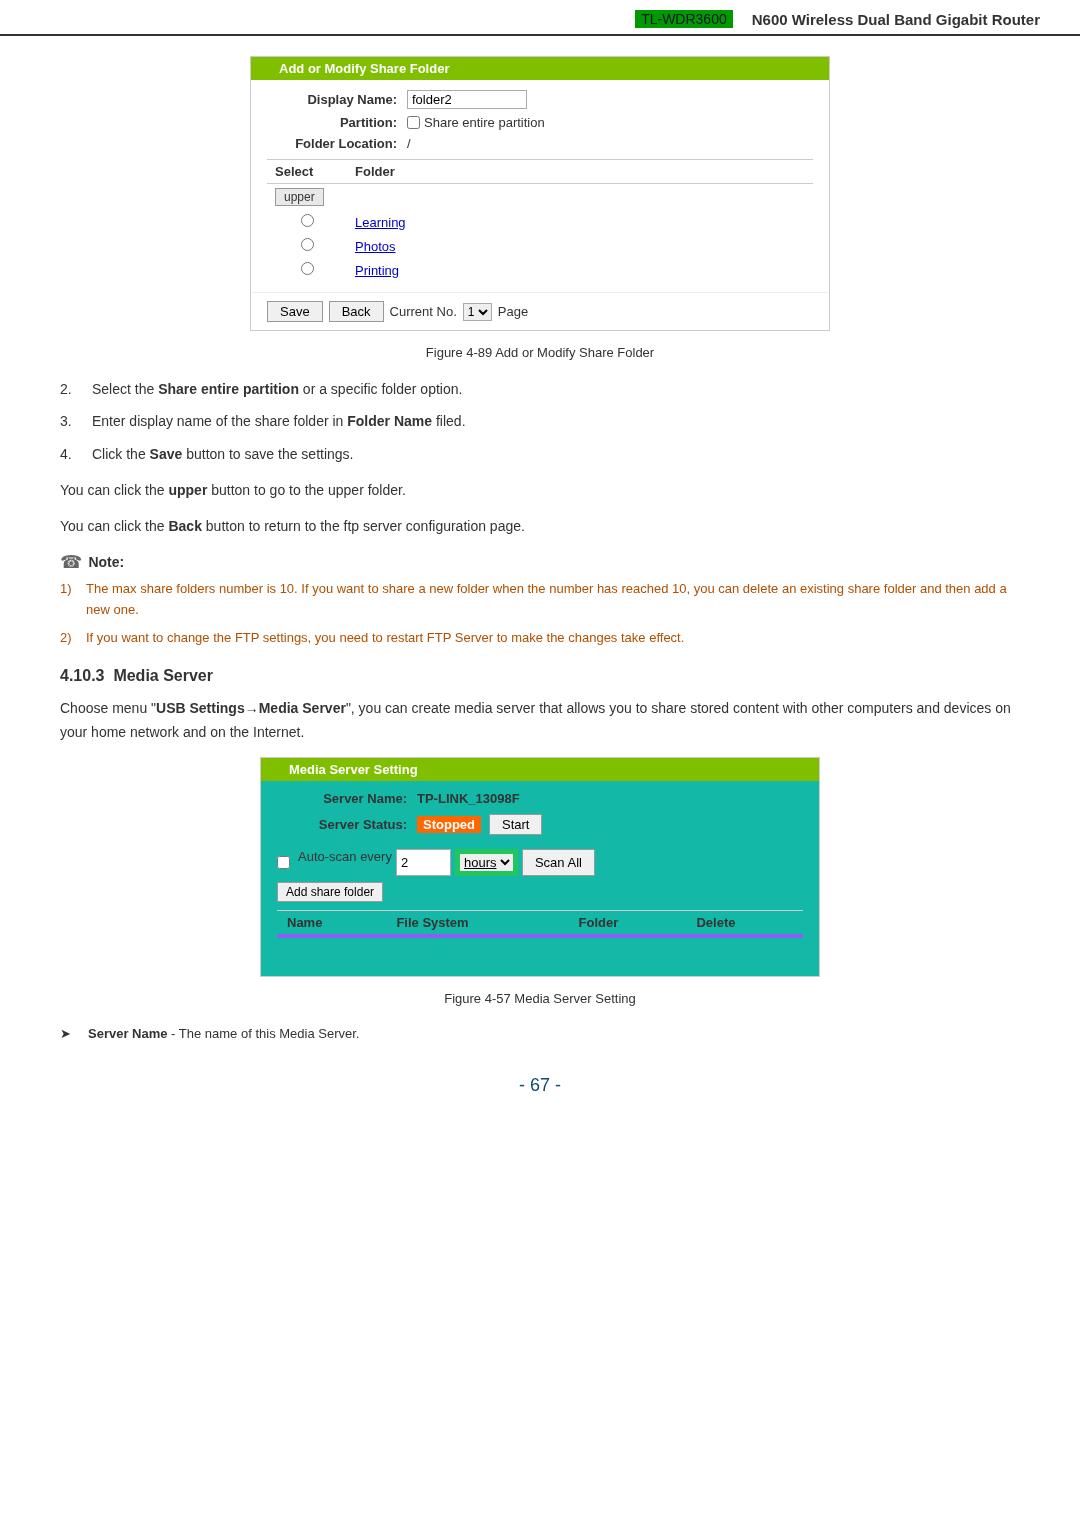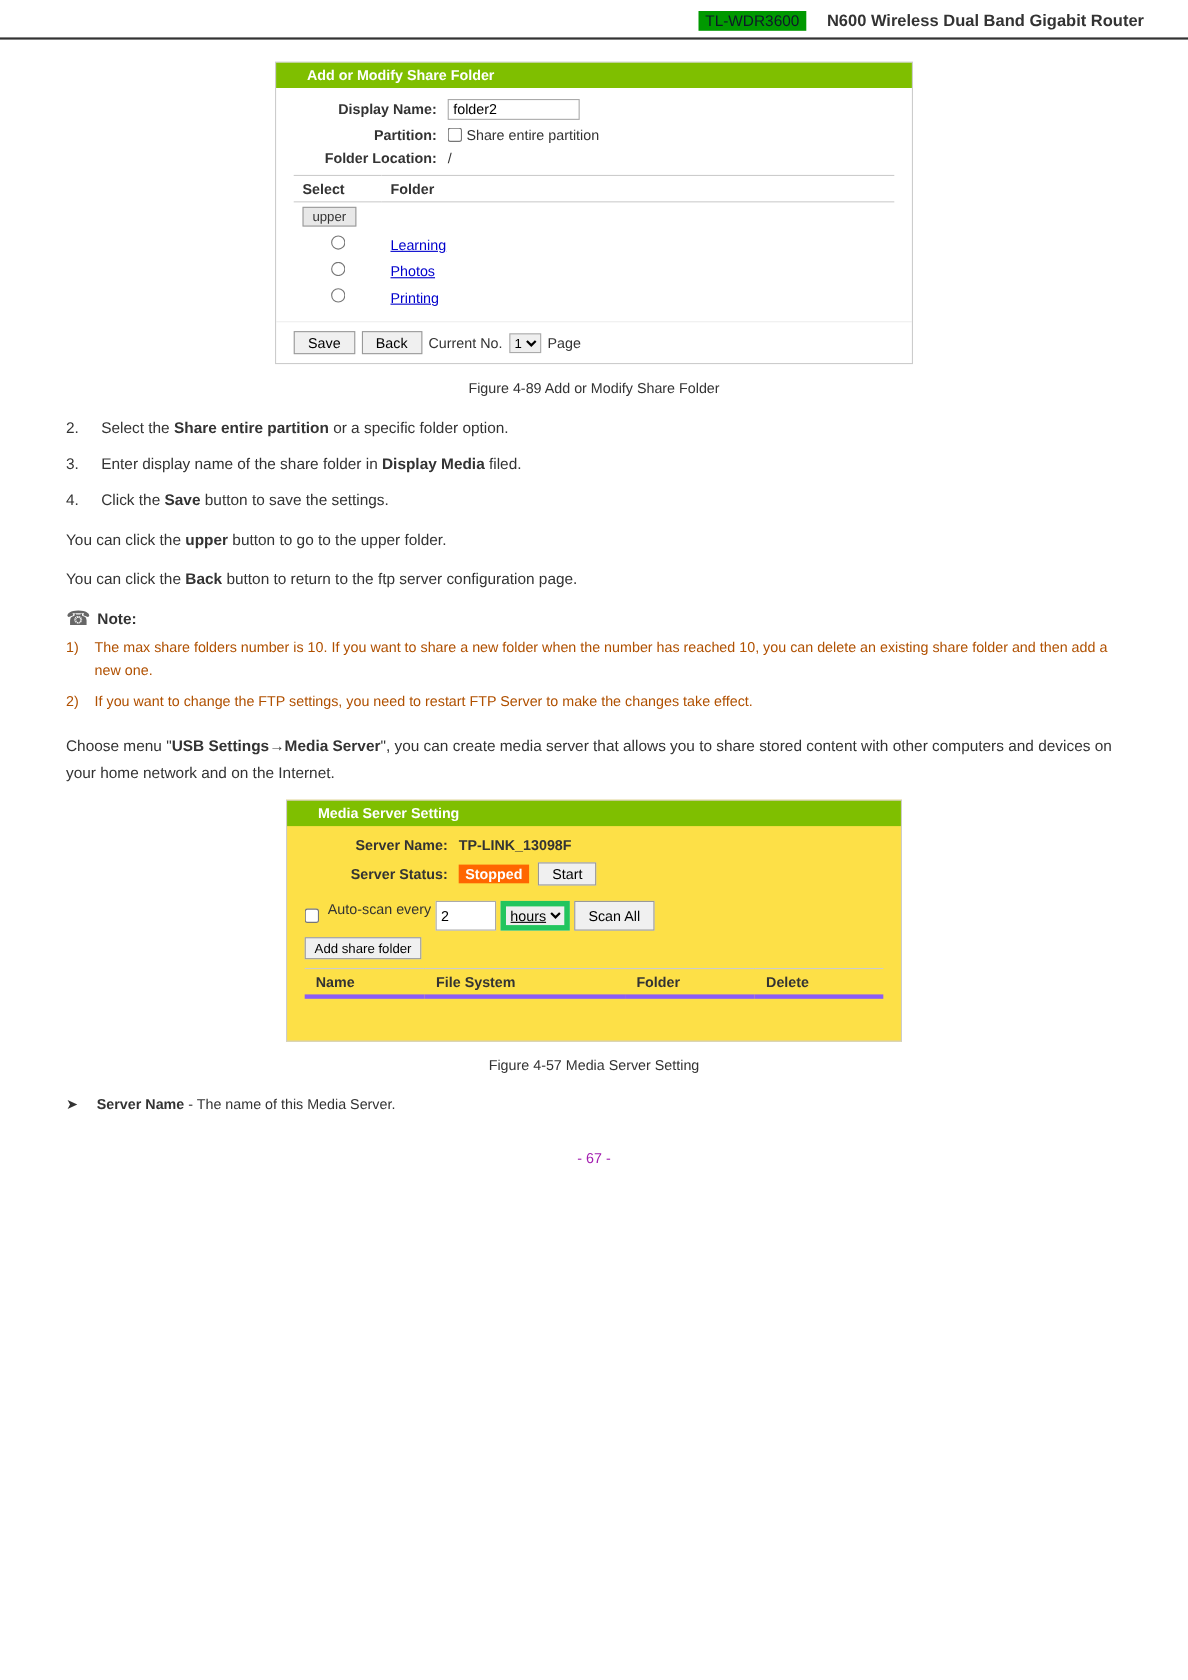--- a/index.html
+++ b/index.html
@@ -229,21 +229,21 @@
       font-weight: bold;
       margin: 18px 0 12px 0;
       color: #333;
     }
 
     
     .media-panel {
       border: 1px solid #ccc;
       width: 560px;
       margin: 10px auto 14px auto;
-      background: #fde047;
+      background: #14b8a6;
     }
 
     .autoscan-row {
       display: flex;
       gap: 4px;
       margin-bottom: 6px;
       font-size: 13px;
     }
     .autoscan-input {
       border: 1px solid #aaa;
@@ -296,22 +296,22 @@
     }
     .arrow-text {
       font-size: 13px;
       flex: 1;
     }
 
     
     .page-number {
       text-align: center;
       margin-top: 30px;
-      font-size: 13px;
-      color: #a21caf;
+      font-size: 18px;
+      color: #0c4a6e;
     }
     .stopped-badge {
       background: #ff6600;
       color: #fff;
       padding: 1px 6px;
       font-size: 13px;
       font-weight: bold;
     }
   </style>
 </head>
@@ -388,21 +388,21 @@
   <ol class="steps-list">
     <li>
       <span class="step-num">2.</span>
       <span class="step-text">
         Select the <strong>Share entire partition</strong> or a specific folder option.
       </span>
     </li>
     <li>
       <span class="step-num">3.</span>
       <span class="step-text">
-        Enter display name of the share folder in <strong>Display Media</strong> filed.
+        Enter display name of the share folder in <strong>Folder Name</strong> filed.
       </span>
     </li>
     <li>
       <span class="step-num">4.</span>
       <span class="step-text">
         Click the <strong>Save</strong> button to save the settings.
       </span>
     </li>
   </ol>
 
@@ -424,20 +424,24 @@
         <span class="note-num">1)</span>
         <span class="note-text">The max share folders number is 10. If you want to share a new folder when the number has reached 10, you can delete an existing share folder and then add a new one.</span>
       </li>
       <li>
         <span class="note-num">2)</span>
         <span class="note-text">If you want to change the FTP settings, you need to restart FTP Server to make the changes take effect.</span>
       </li>
     </ul>
   </div>
 
+  <h2 class="section-heading">
+    <span>4.10.3</span>&nbsp;
+    <span>Media Server</span>
+  </h2>
 
   <p class="para">
     Choose menu "<strong>USB Settings→Media Server</strong>", you can create media server that allows you to share stored content with other computers and devices on your home network and on the Internet.
   </p>
 
   <div class="media-panel">
     <div class="panel-title-bar">Media Server Setting</div>
     <div class="panel-body">
 
       <div class="form-row" style="margin-bottom:8px;">

